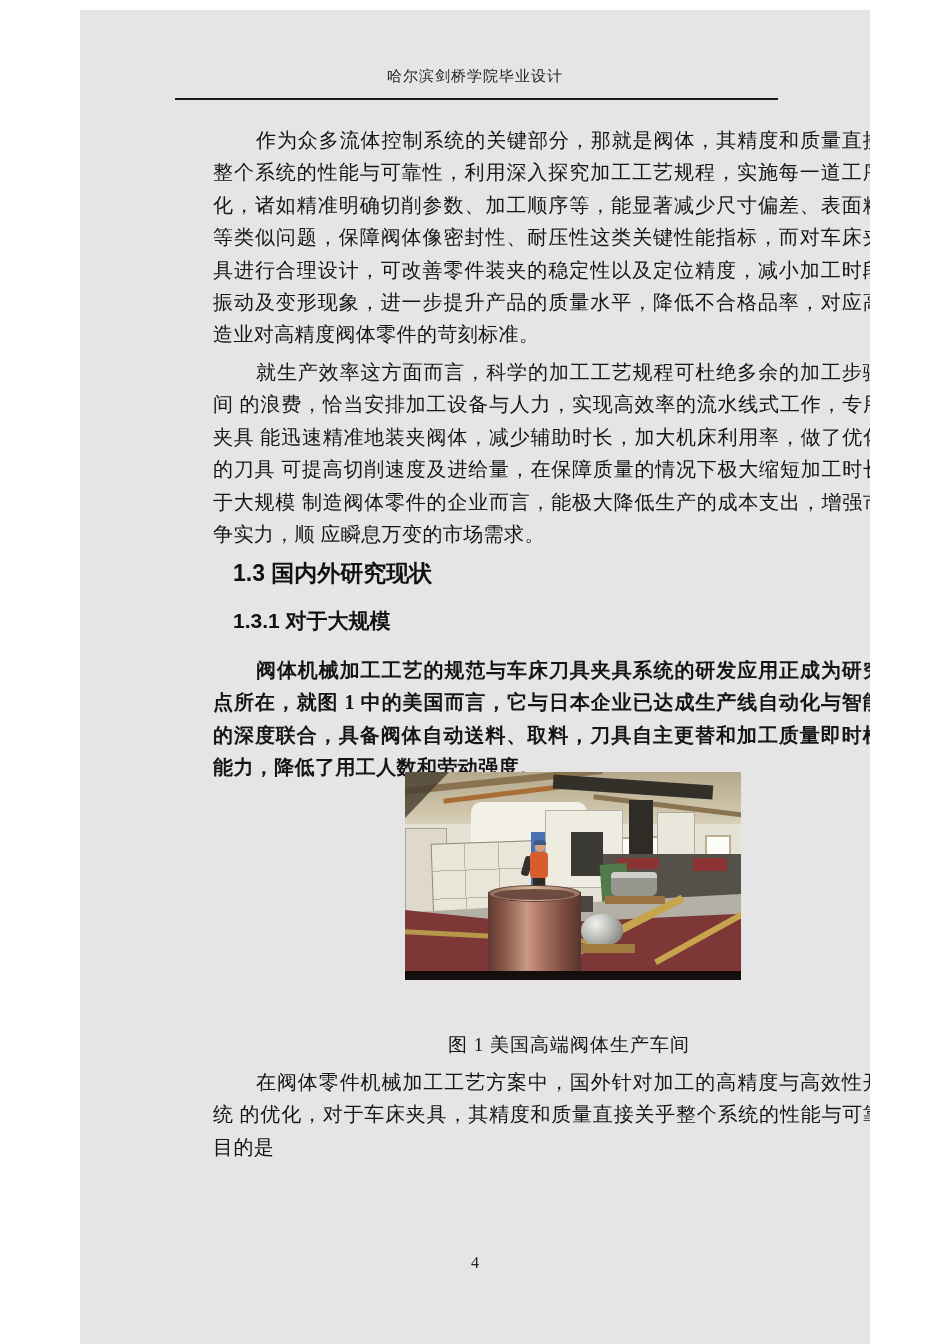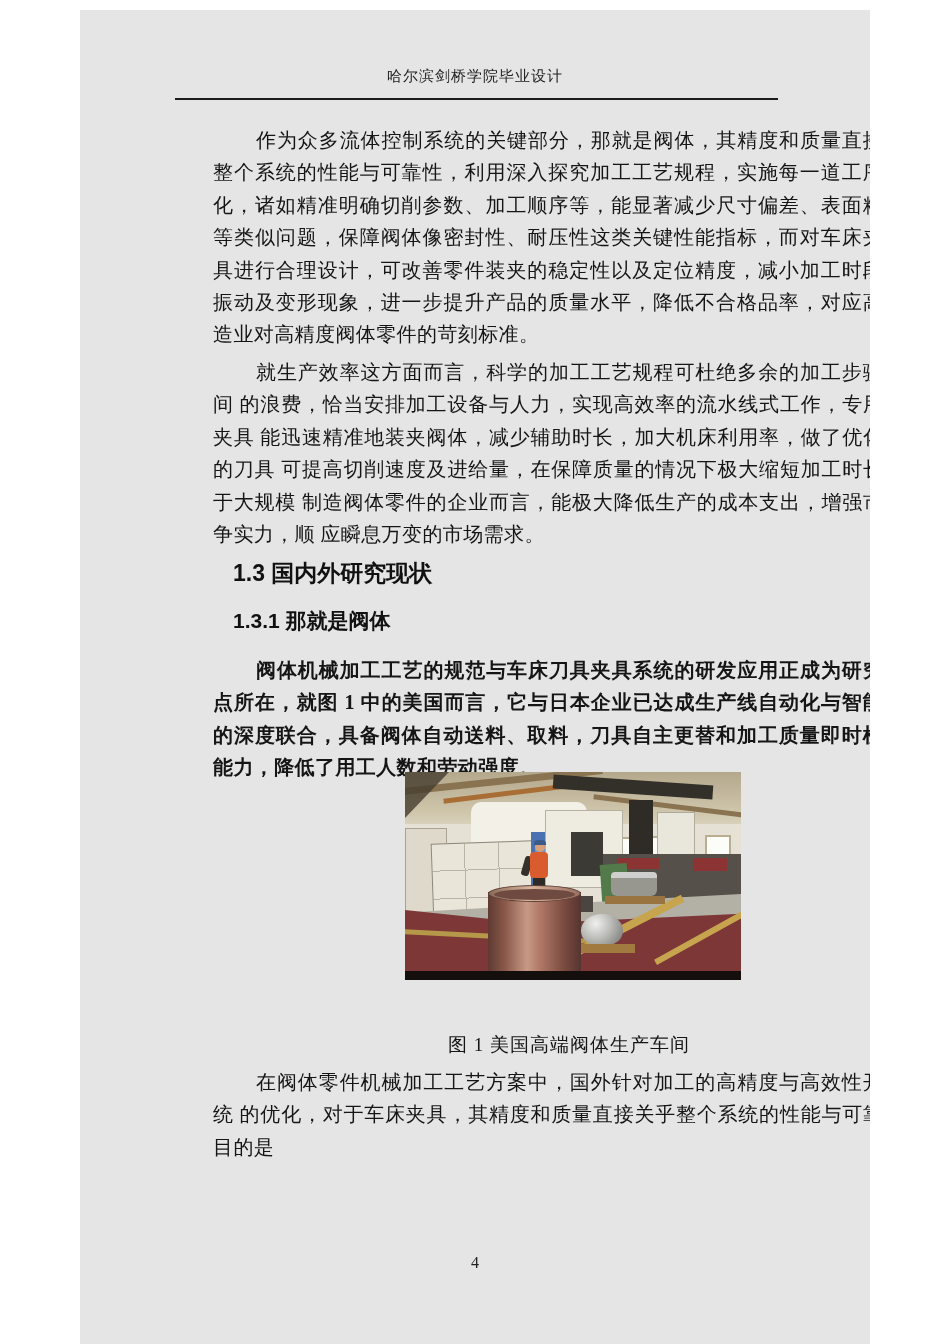--- a/index.html
+++ b/index.html
@@ -116,21 +116,21 @@
 
   <div class="header-text">哈尔滨剑桥学院毕业设计</div>
   <div class="header-line"></div>
 
   <p class="body-text" id="para2">就生产效率这方面而言，科学的加工工艺规程可杜绝多余的加工步骤及时间 的浪费，恰当安排加工设备与人力，实现高效率的流水线式工作，专用车床夹具 能迅速精准地装夹阀体，减少辅助时长，加大机床利用率，做了优化设计的刀具 可提高切削速度及进给量，在保障质量的情况下极大缩短加工时长，对于大规模 制造阀体零件的企业而言，能极大降低生产的成本支出，增强市场竞争实力，顺 应瞬息万变的市场需求。</p>
 
   <p class="body-text" id="para1">作为众多流体控制系统的关键部分，那就是阀体，其精度和质量直接关乎整个系统的性能与可靠性，利用深入探究加工工艺规程，实施每一道工序的优化，诸如精准明确切削参数、加工顺序等，能显著减少尺寸偏差、表面粗糙度等类似问题，保障阀体像密封性、耐压性这类关键性能指标，而对车床夹具刀具进行合理设计，可改善零件装夹的稳定性以及定位精度，减小加工时段中的振动及变形现象，进一步提升产品的质量水平，降低不合格品率，对应高端制造业对高精度阀体零件的苛刻标准。</p>
 
   <h2 class="heading" id="h13">1.3 国内外研究现状</h2>
 
-  <h3 class="heading" id="h131">1.3.1  那就是阀体</h3>
+  <h3 class="heading" id="h131">1.3.1  对于大规模</h3>
 
   <p class="body-text" id="para3">阀体机械加工工艺的规范与车床刀具夹具系统的研发应用正成为研究的焦点所在，就图 1 中的美国而言，它与日本企业已达成生产线自动化与智能控制的深度联合，具备阀体自动送料、取料，刀具自主更替和加工质量即时检测的能力，降低了用工人数和劳动强度。</p>
 
   <div class="photo">
     <div class="scene">
       <div class="ceiling"></div>
       <div class="truss1"></div>
       <div class="pipe-orange"></div>
       <div class="beam-dark"></div>
       <div class="truss2"></div>

